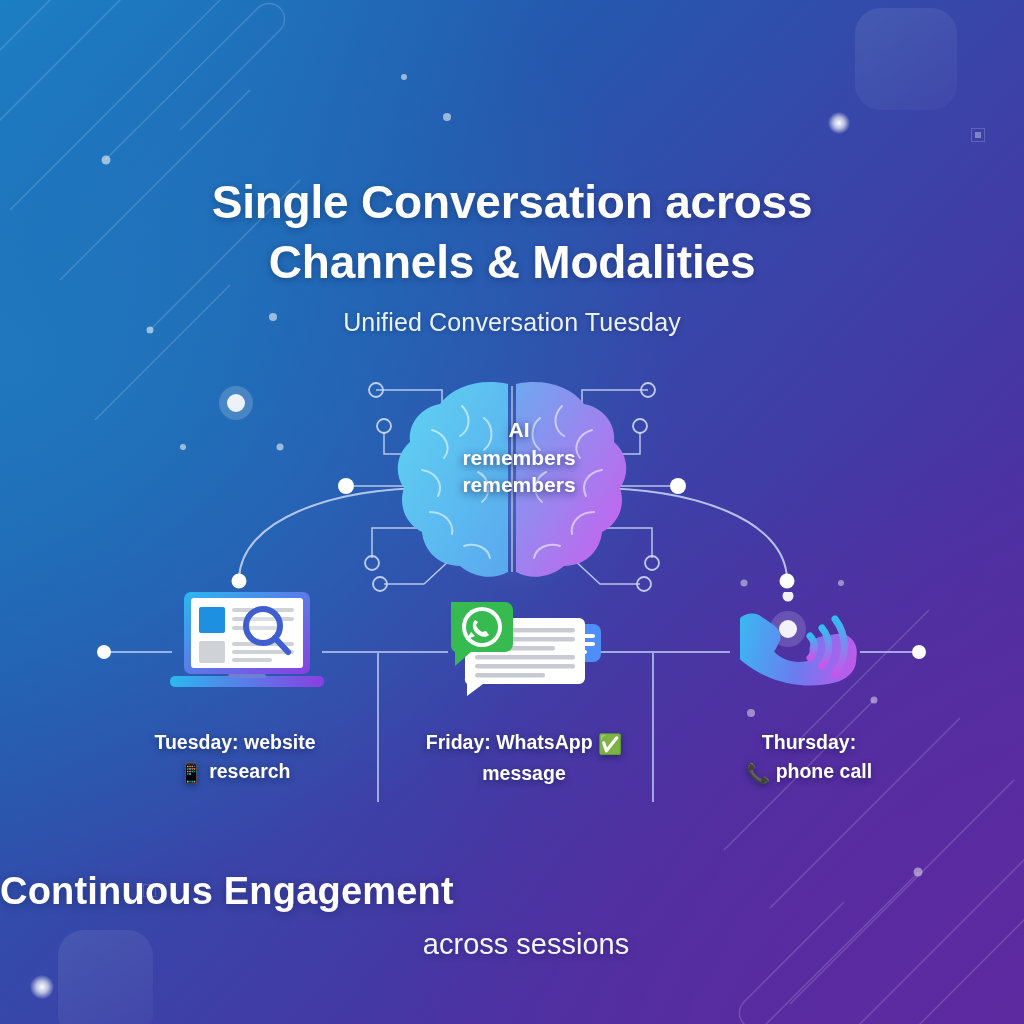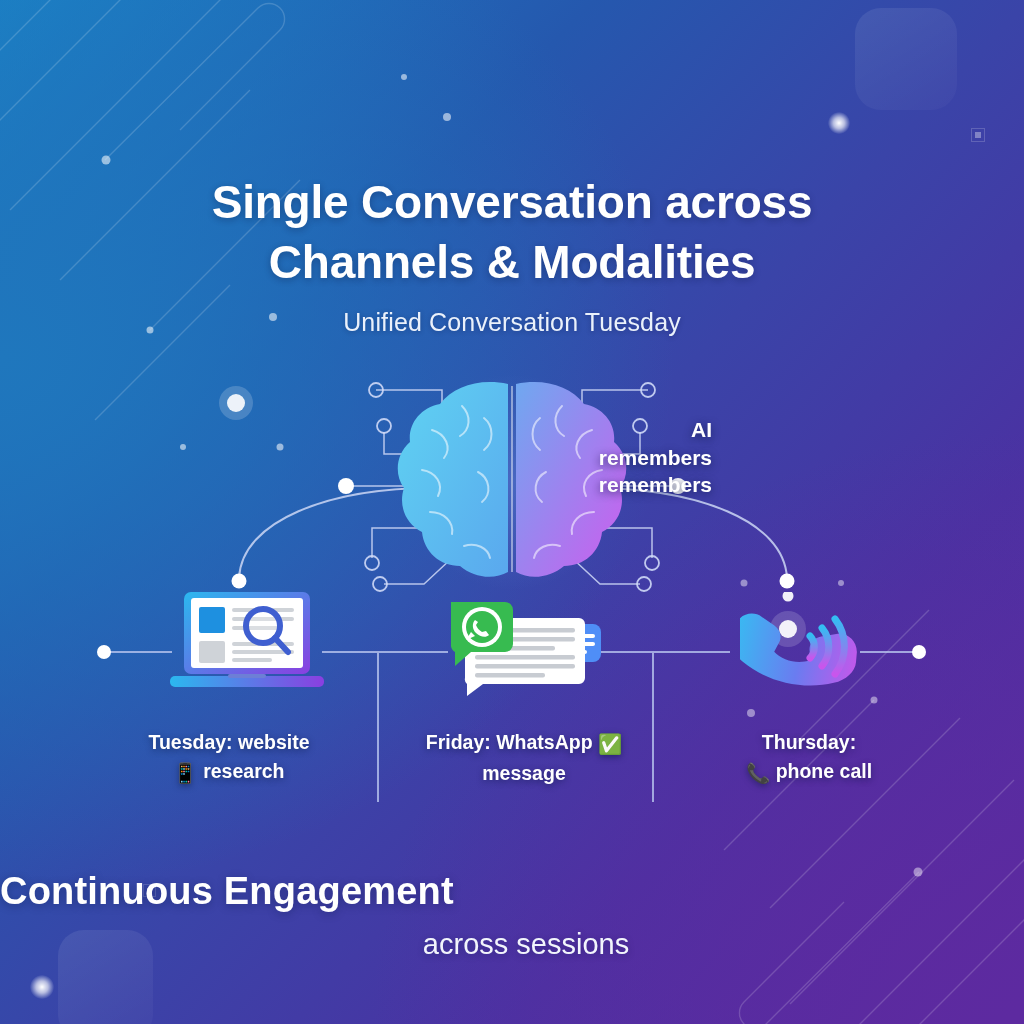--- a/index.html
+++ b/index.html
@@ -49,40 +49,40 @@
     text-align:center; color:#eaf1fb;
     font-size:25px; font-weight:400; letter-spacing:.15px;
     text-shadow:0 1px 5px rgba(8,20,60,.3);
   }
 
   
   #brain-block { position:absolute; left:312px; top:360px; width:400px; height:240px; }
   #brain-svg { position:absolute; inset:0; }
   .brain-label {
     position:absolute; left:0; right:0; top:56px;
-    text-align:right; color:#fff; font-weight:bold;
+    text-align:center; color:#fff; font-weight:bold;
     font-size:21px; line-height:1.32;
     text-shadow:0 2px 8px rgba(20,30,80,.75);
     padding-left:14px;
   }
   .brain-label .l1 { font-size:21px; }
 
   
   .channel { position:absolute; }
   #ch-0 { left:162px; top:586px; width:170px; height:110px; }
   #ch-1 { left:437px; top:596px; width:170px; height:104px; }
   #ch-2 { left:740px; top:592px; width:118px; height:106px; }
 
   
   .caption {
     position:absolute; text-align:center; color:#fff;
     font-size:19.5px; font-weight:bold; line-height:1.49;
     text-shadow:0 2px 6px rgba(10,22,62,.5);
   }
-  #cap-0 { left:94px; top:728px; width:270px; }
+  #cap-0 { left:100px; top:728px; width:270px; }
   #cap-1 { left:388px; top:728px; width:272px; }
   #cap-2 { left:680px; top:728px; width:258px; }
   .cap-ico { display:inline-block; vertical-align:-2px; }
 
   
   .foot-main {
     position:absolute; left:0; right:0; top:870px;
     text-align:left; color:#fff;
     font-size:38px; font-weight:700; letter-spacing:.2px;
     text-shadow:0 2px 8px rgba(10,22,62,.35);

